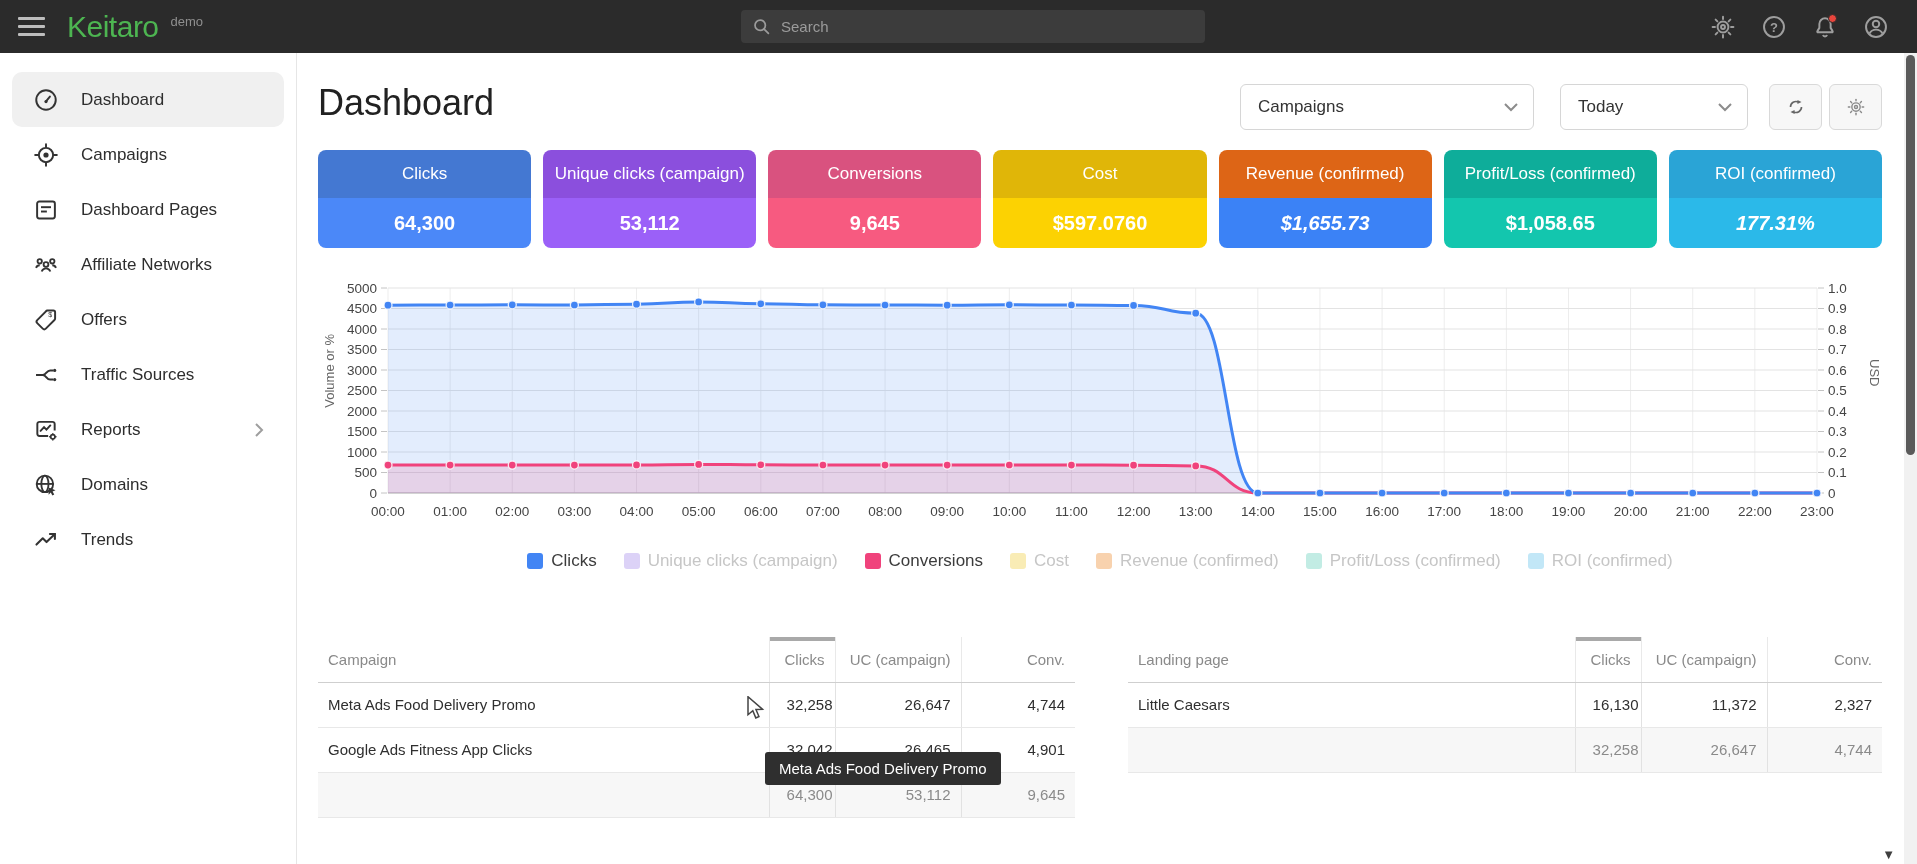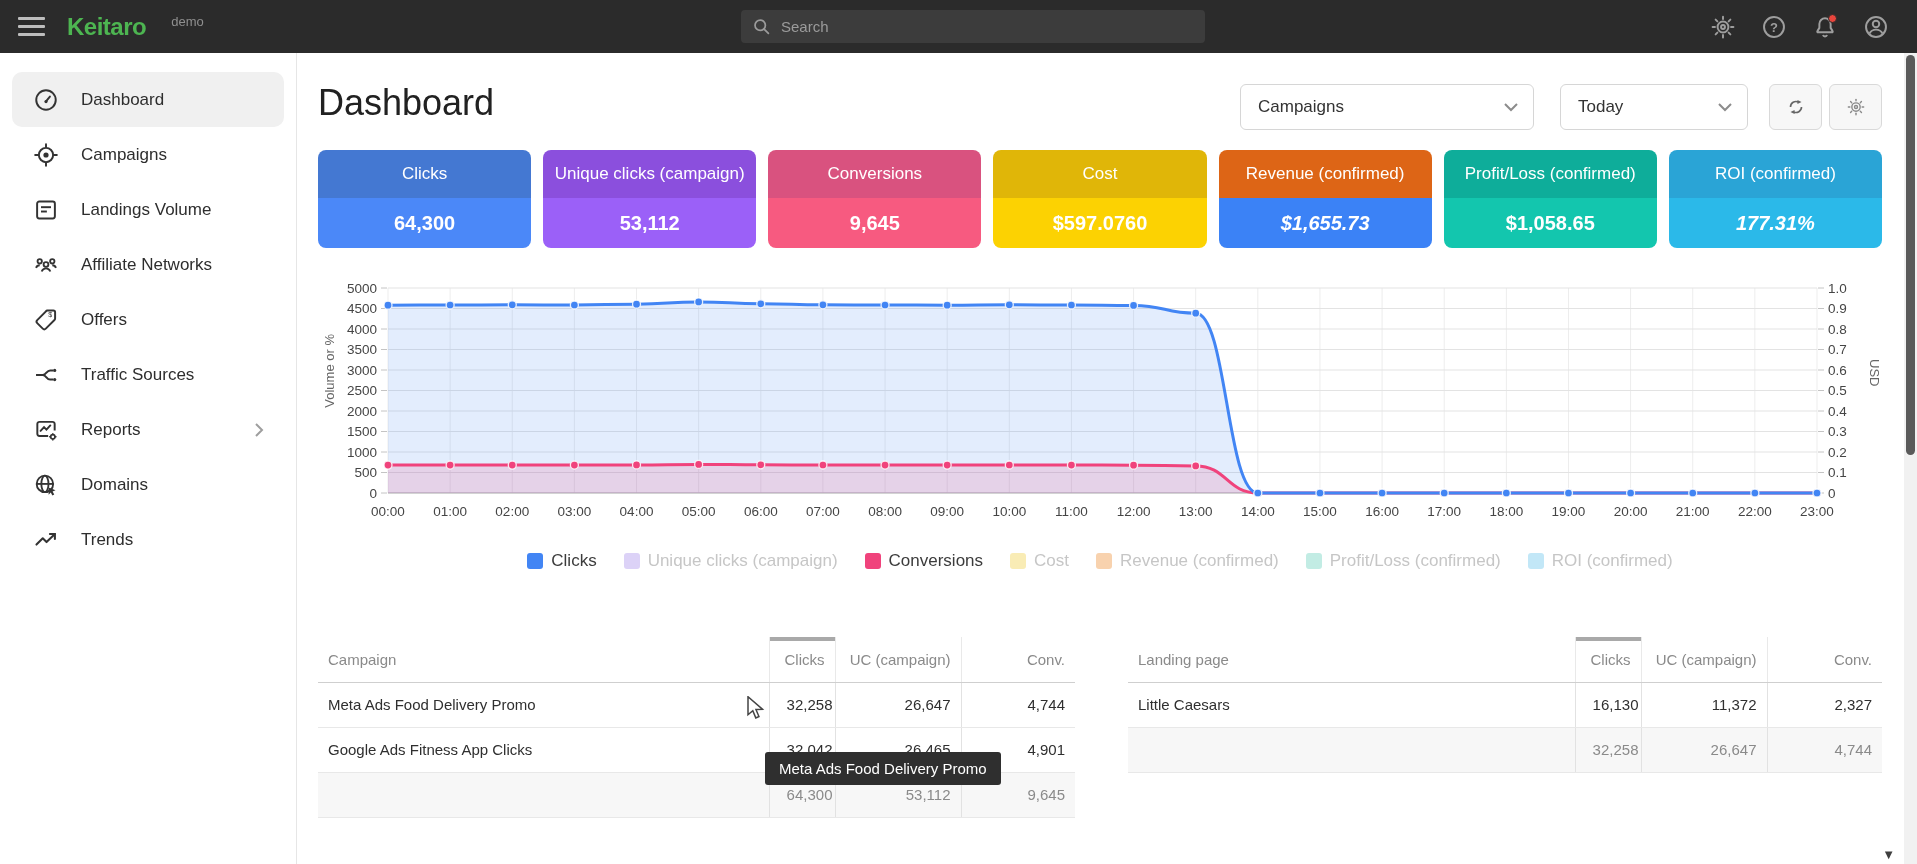--- a/index.html
+++ b/index.html
@@ -6,22 +6,22 @@
   html,body { width:1917px; height:864px; overflow:hidden; background:#fff;
     font-family:"Liberation Sans", sans-serif; }
   #page { position:relative; width:1917px; height:864px; background:#fff; }
 
   
   .topbar { position:absolute; left:0; top:0; width:1917px; height:53px;
     background:#2b2b2b; display:flex; align-items:center; }
   .hamburger { width:27px; height:19px; margin-left:18px; display:flex; flex-direction:column;
     justify-content:space-between; cursor:pointer; }
   .hamburger span { display:block; height:3px; background:#bdbdbd; border-radius:1px; }
-  .logo { margin-left:22px; font-size:24px; font-weight:bold; color:#4db551; letter-spacing:-0.5px; }
-  .logo-badge { font-size:13px; color:#8f8f8f; margin-left:25px; margin-top:-10px; }
+  .logo { margin-left:22px; font-size:30px; font-weight:normal; color:#4db551; letter-spacing:-0.5px; }
+  .logo-badge { font-size:13px; color:#8f8f8f; margin-left:12px; margin-top:-10px; }
   .search-wrap { position:absolute; left:741px; top:10px; width:464px; height:33px;
     background:#3c3c3c; border-radius:4px; display:flex; align-items:center; }
   .search-wrap svg { margin-left:11px; flex:none; }
   .search-wrap input { flex:1; background:transparent; border:none; outline:none;
     color:#ddd; font-size:15px; margin-left:10px; font-family:"Liberation Sans",sans-serif; }
   .search-wrap input::placeholder { color:#9b9b9b; }
   .topbar-icons { position:absolute; right:28px; top:0; height:53px; display:flex;
     align-items:center; gap:25px; }
   .tb-icon { width:26px; height:26px; color:#9e9e9e; position:relative; cursor:pointer; }
   .bell-dot { position:absolute; right:1px; top:0; width:9px; height:9px; border-radius:50%;
@@ -178,21 +178,21 @@
       </svg>
       <span class="nlabel">Campaigns</span>
     </div>
 
     <div class="nav-item">
       <svg class="nicon" viewBox="0 0 24 24" fill="none" stroke="currentColor" stroke-width="1.8">
         <rect x="3.8" y="4.2" width="16.4" height="15.6" rx="2"></rect>
         <line x1="7.4" y1="9.4" x2="16.6" y2="9.4"></line>
           <line x1="7.4" y1="13.4" x2="12.8" y2="13.4"></line>
       </svg>
-      <span class="nlabel">Landings Volume</span>
+      <span class="nlabel">Dashboard Pages</span>
     </div>
 
     <div class="nav-item">
       <svg class="nicon" viewBox="0 0 24 24" fill="none" stroke="currentColor" stroke-width="1.7">
         <circle cx="6.2" cy="8.6" r="2"></circle>
           <circle cx="17.8" cy="8.6" r="2"></circle>
           <circle cx="12" cy="11.6" r="2.2"></circle>
         <path d="M2.8 14.6 c0.6 -1.6 1.9 -2.4 3.4 -2.4"></path>
         <path d="M21.2 14.6 c-0.6 -1.6 -1.9 -2.4 -3.4 -2.4"></path>
         <path d="M8 18 c0.8 -2 2.3 -2.9 4 -2.9 s3.2 0.9 4 2.9"></path>

